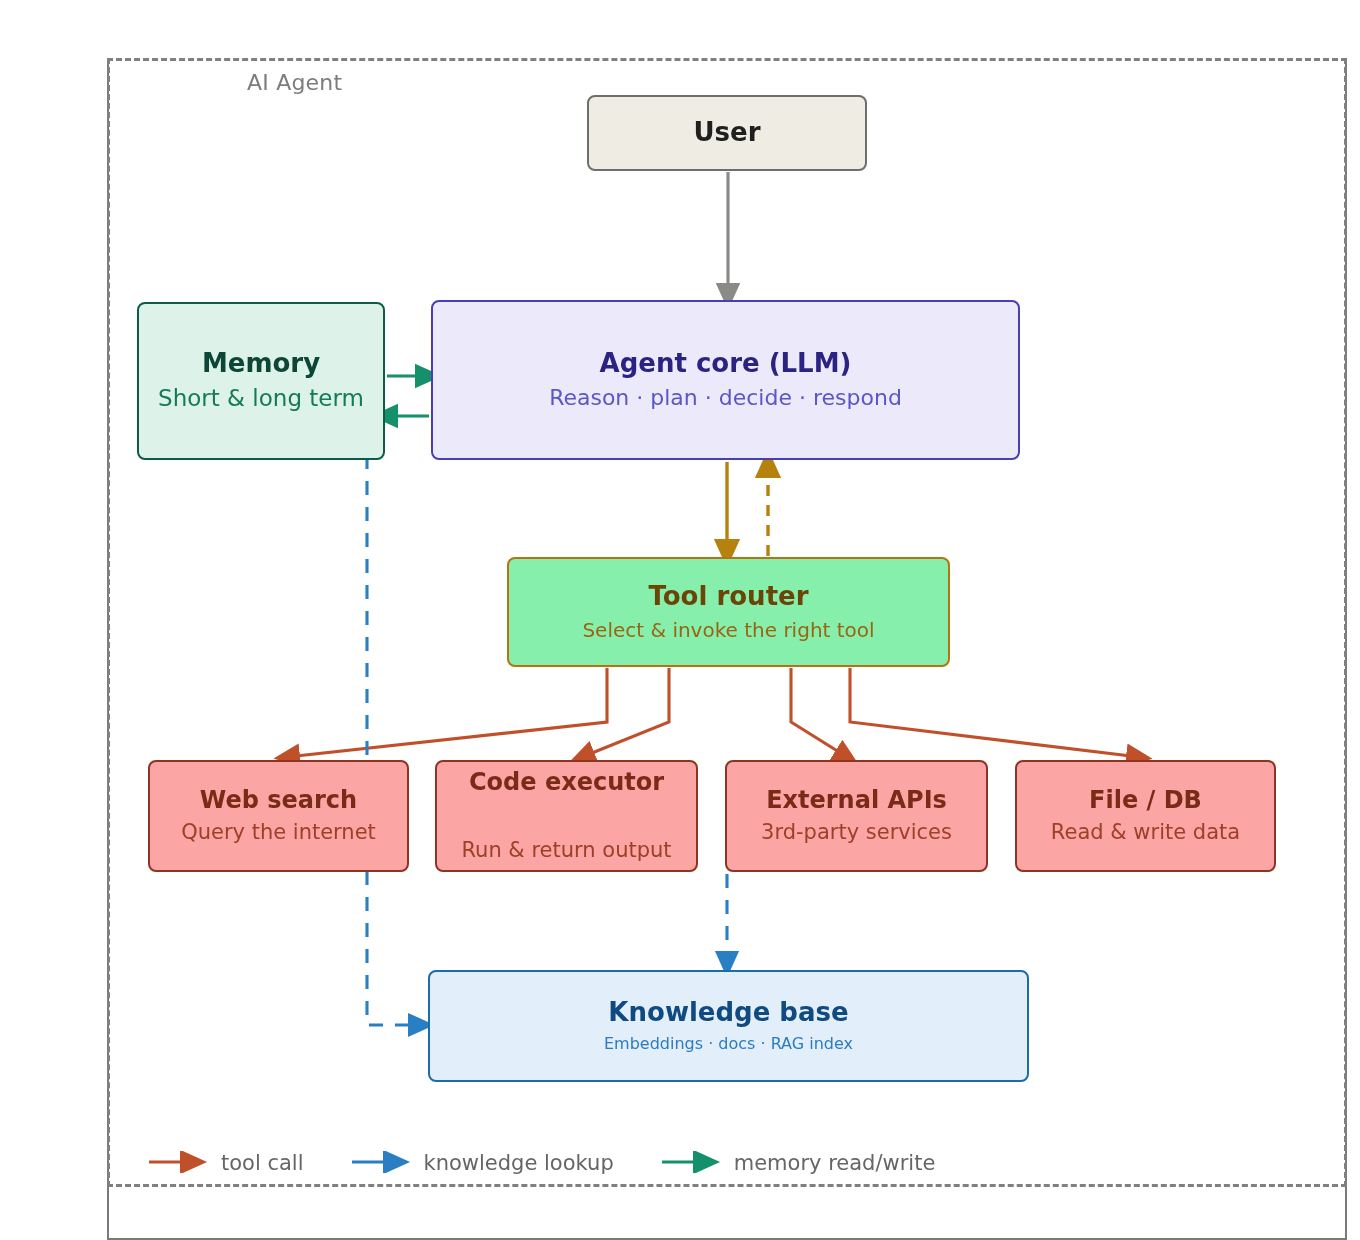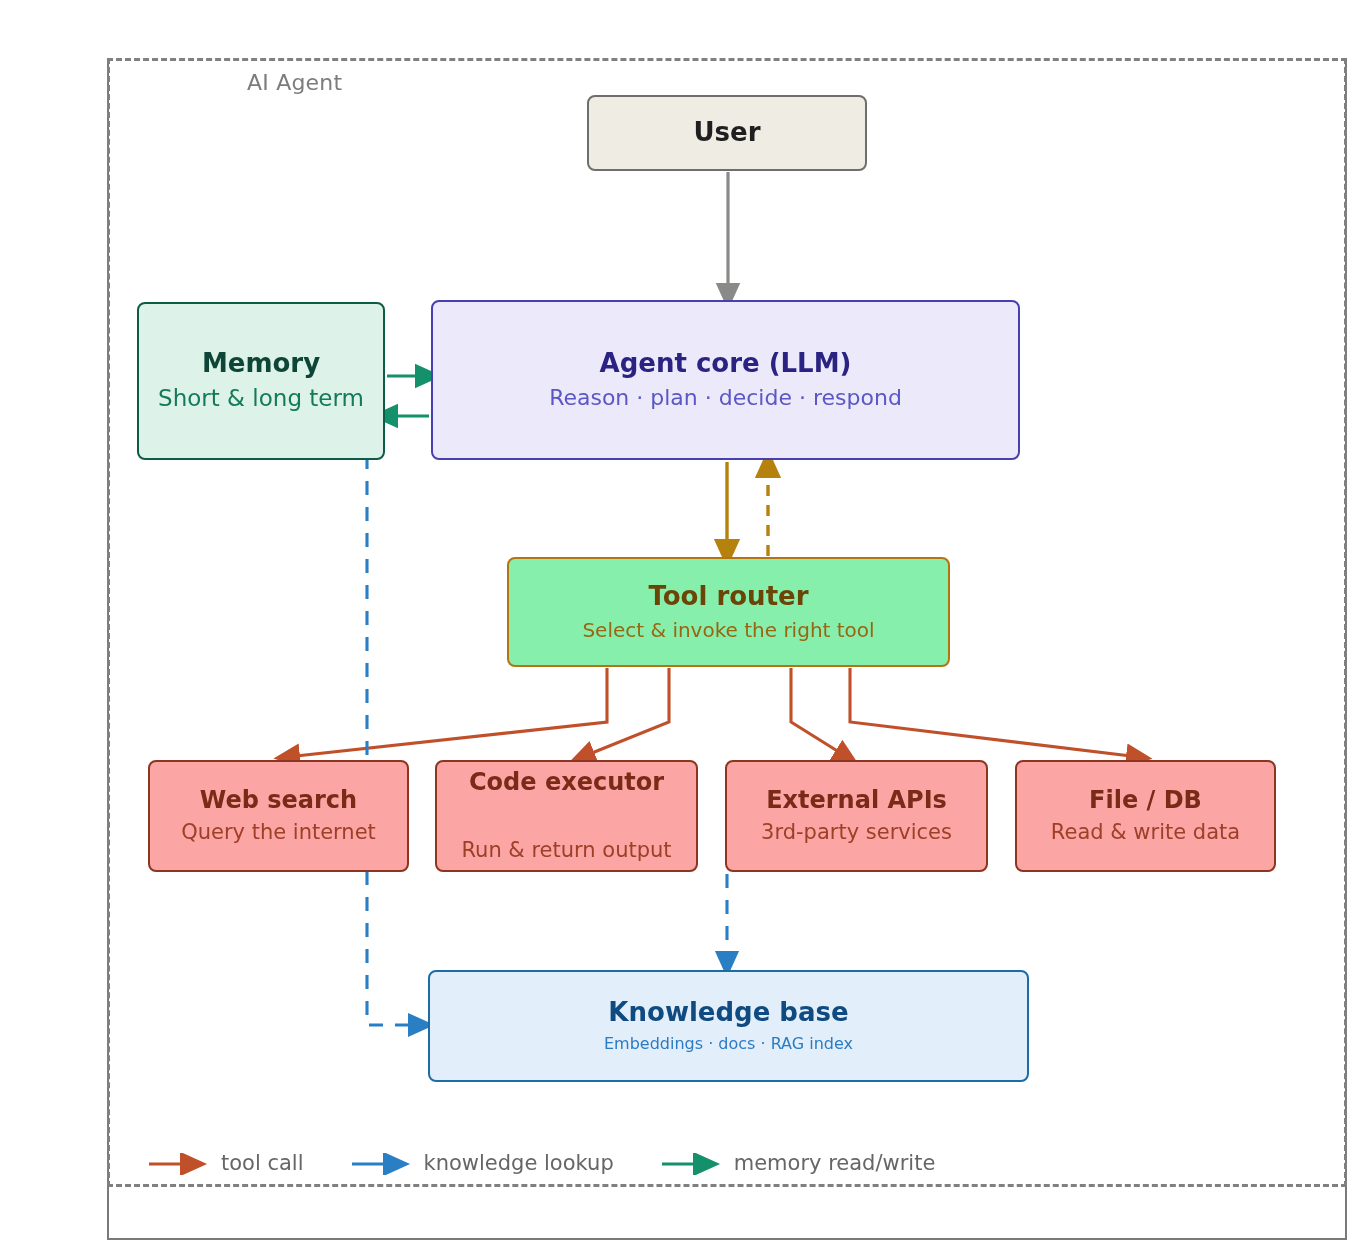--- a/index.html
+++ b/index.html
@@ -135,21 +135,21 @@
     position: absolute;
     left: 100px;
     top: 1143px;
     height: 40px;
     display: flex;
     align-items: center;
     gap: 0;
   }
   .legend-item {
     display: flex;
-    align-items: flex-end;
+    align-items: flex-start;
     margin-right: 46px;
   }
   .legend-swatch { width: 62px; height: 22px; margin-right: 12px; flex: none; }
   .legend-label { font-size: 21px; color: #666666; white-space: nowrap; }
 </style>
 </head>
 <body>
 
 <div id="canvas">
 

